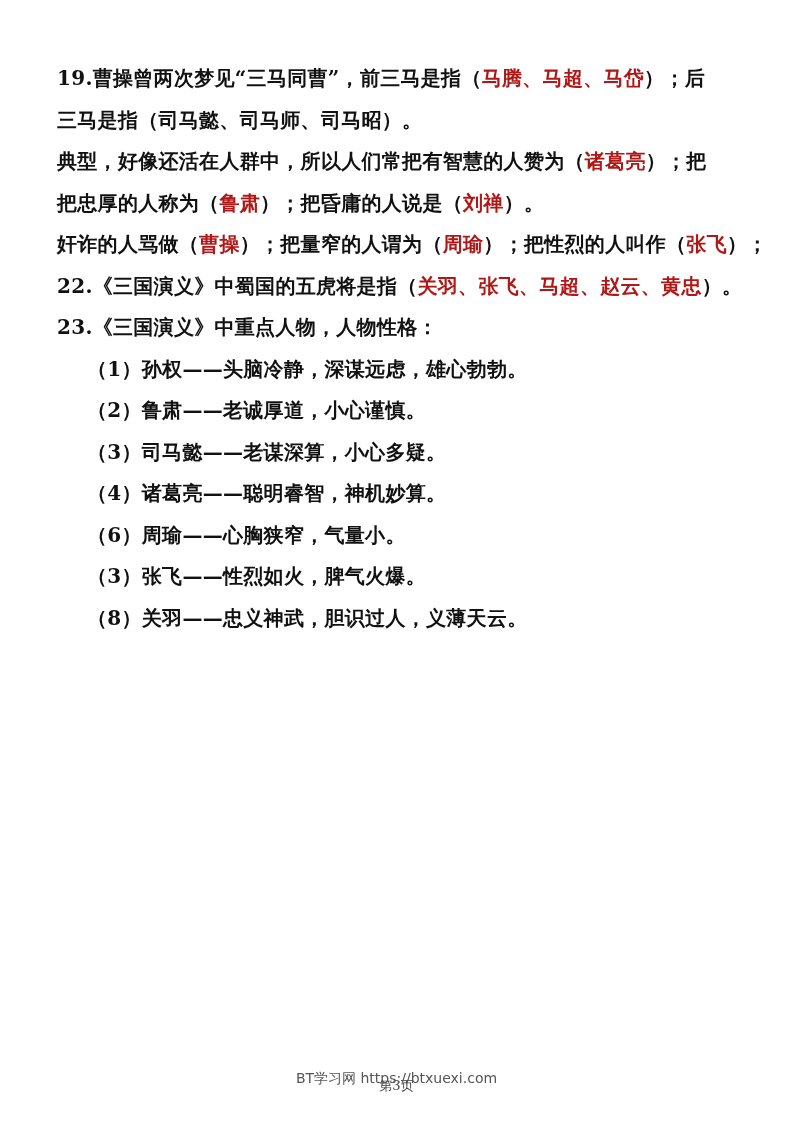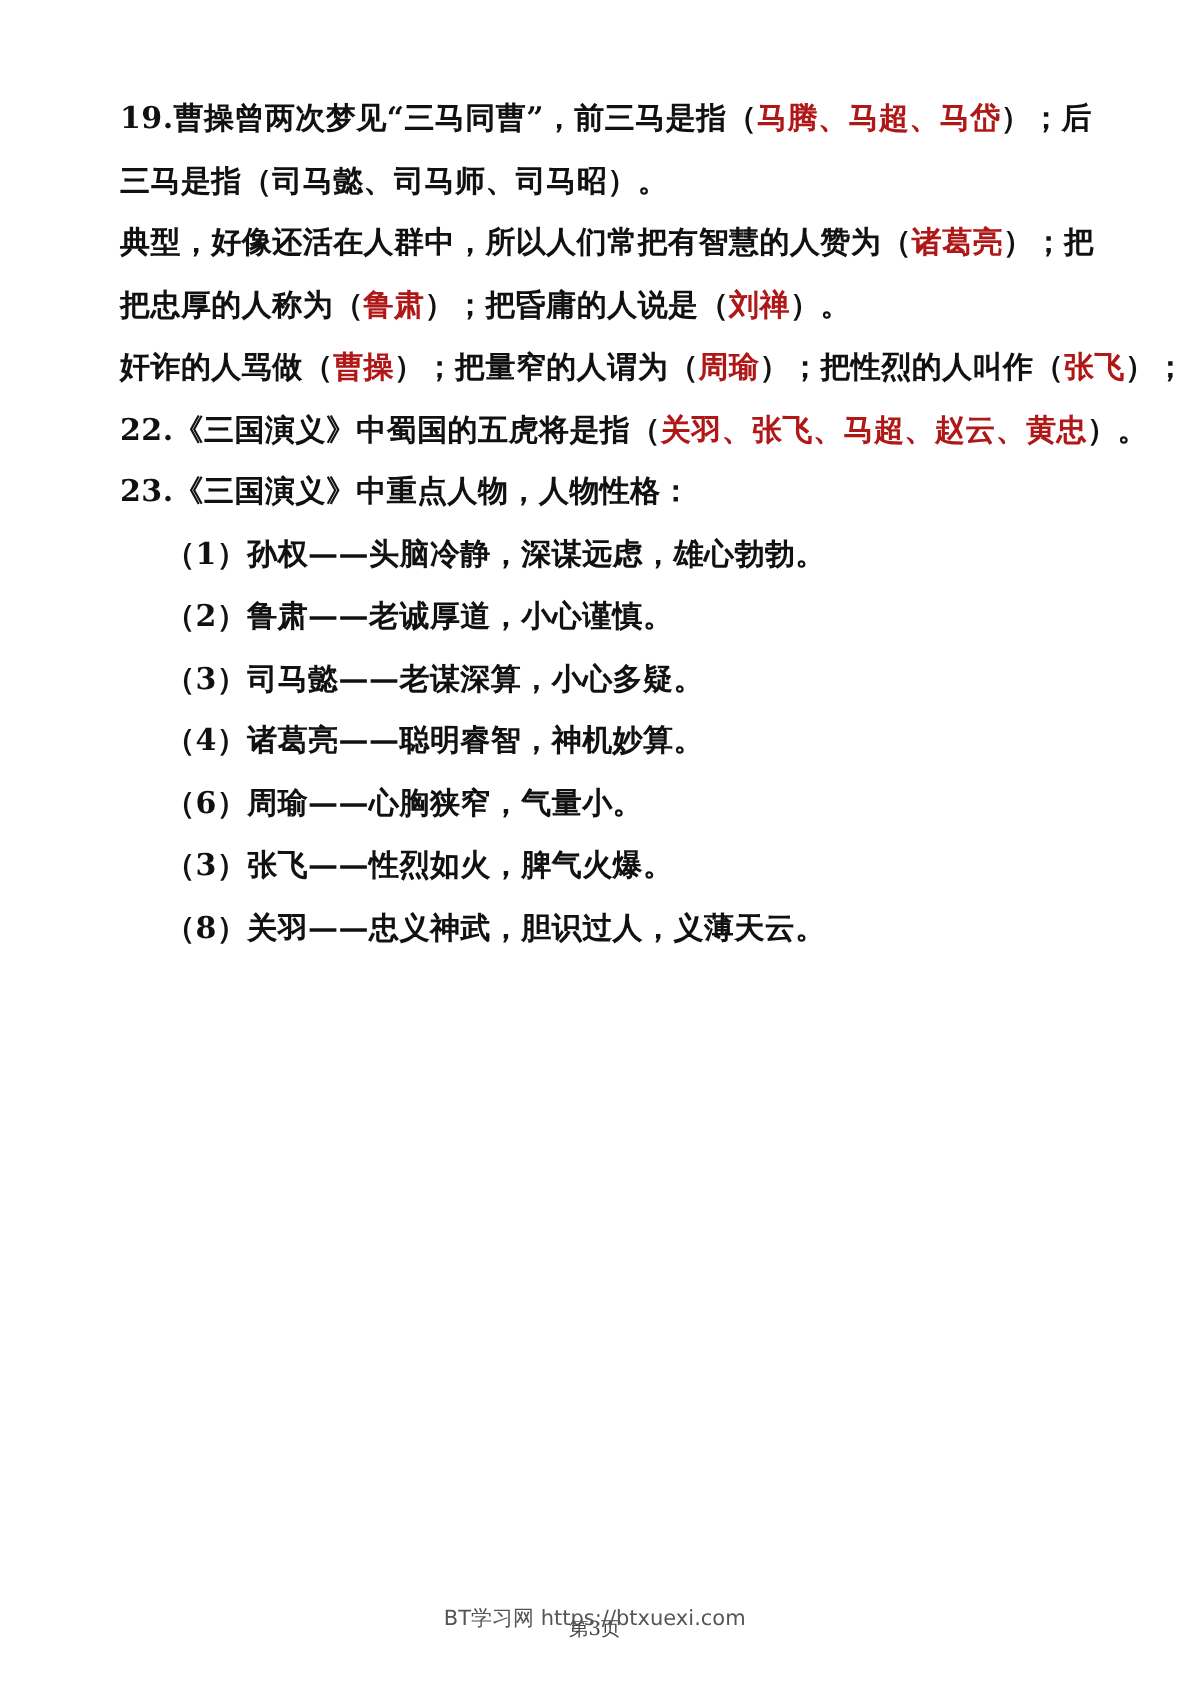--- a/index.html
+++ b/index.html
@@ -1,18 +1,18 @@
 <!DOCTYPE html>
 <html><head>
 <meta charset="utf-8">
 <style>
   html, body { margin: 0; padding: 0; background: #ffffff; }
   body { width: 793px; height: 1122px; position: relative; overflow: hidden;
          font-family: "DejaVu Serif", "Liberation Serif", serif; color: #111; }
-  .page { position: absolute; left: 57px; top: 58px; width: 690px; margin-left: 23px; }
+  .page { position: absolute; left: 57px; top: 58px; width: 690px; }
   .line { height: 41.5px; line-height: 41.5px; font-size: 20px; font-weight: bold; white-space: nowrap; letter-spacing: 0.3px; }
   .line.sub { padding-left: 30px; height: 41.5px; }
   .red { color: #b01818; }
   .footer { position: absolute; left: 0; width: 793px; top: 1070px; text-align: center;
             font-family: "DejaVu Sans", "Liberation Sans", sans-serif; font-size: 14px; color: #555; }
   .pageno { position: absolute; left: 0; width: 793px; top: 1077px; text-align: center;
             font-family: "DejaVu Serif", serif; font-size: 13px; color: #404040; }
 </style>
 </head>
 <body>

